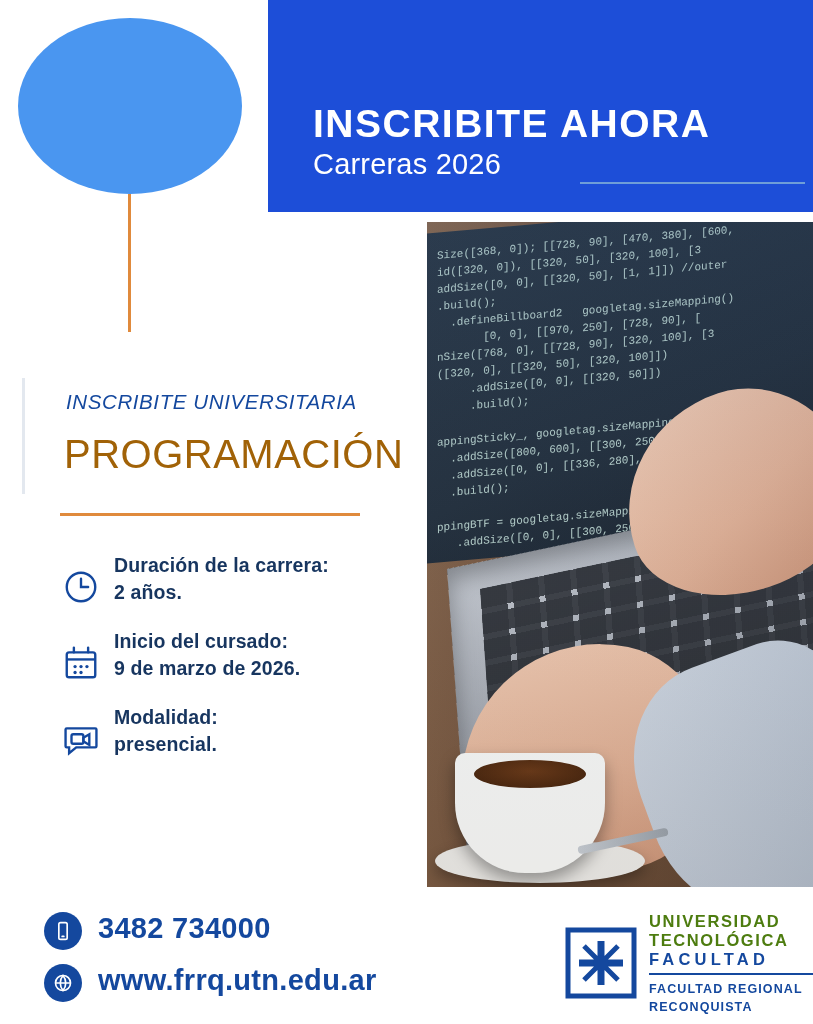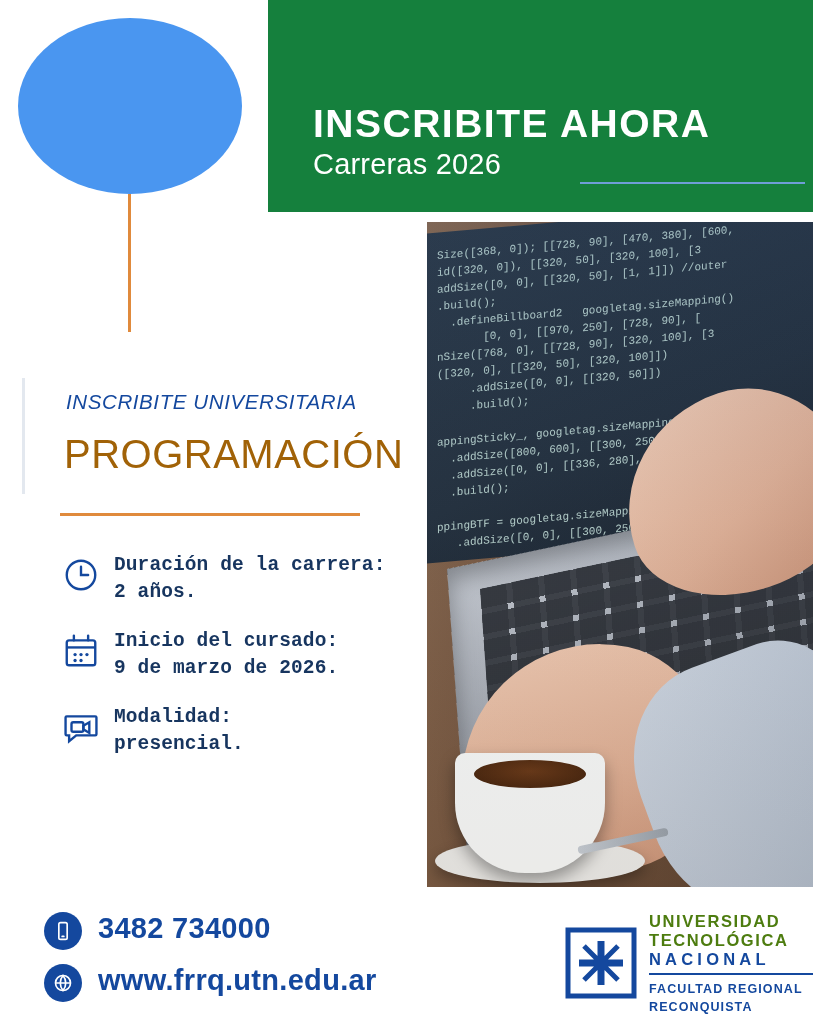--- a/index.html
+++ b/index.html
@@ -9,21 +9,21 @@
     background:#ffffff;
     position:relative;
     overflow:hidden;
   }
 
   
   .top-band {
     position:absolute;
     left:0; top:0;
     width:813px; height:212px;
-    background:#15803d;
+    background:#1d4ed8;
   }
   .white-notch {
     position:absolute;
     left:0; top:0;
     width:268px; height:212px;
     background:#ffffff;
   }
   .blue-circle {
     position:absolute;
     left:18px; top:18px;
@@ -210,23 +210,22 @@
   }
 
   
   .info-list {
     position:absolute;
     left:62px; top:552px;
     width:350px;
   }
   .info-item {
     display:flex;
-    align-items:flex-start;
+    align-items:flex-end;
     margin-bottom:22px;
-    font-family:Liberation Mono, monospace;
   }
   .info-icon {
     width:38px; height:38px;
     flex:0 0 38px;
     margin-right:14px;
     margin-top:4px;
     color:#14489e;
   }
   .info-icon svg { display:block; width:100%; height:100%; }
   .info-text {
@@ -443,18 +442,18 @@
       <rect x="3" y="3" width="66" height="66"></rect>
       <path d="M36 14 V58" stroke-width="7"></path>
       <path d="M14 36 H58" stroke-width="7"></path>
       <path d="M19 19 L53 53 M53 19 L19 53" stroke-width="5"></path>
       <circle cx="36" cy="36" r="8" fill="currentColor" stroke="none"></circle>
     </svg>
   </span>
   <span class="utn-words">
     <span class="utn-l1">UNIVERSIDAD</span><br>
     <span class="utn-l2">TECNOLÓGICA</span><br>
-    <span class="utn-l3">NACIONAL</span>
+    <span class="utn-l3">FACULTAD</span>
     <span class="utn-divider" style="display:block"></span>
     <span class="utn-l4">FACULTAD REGIONAL</span><br>
     <span class="utn-l5">RECONQUISTA</span>
   </span>
 </div>
 
 </body></html>

